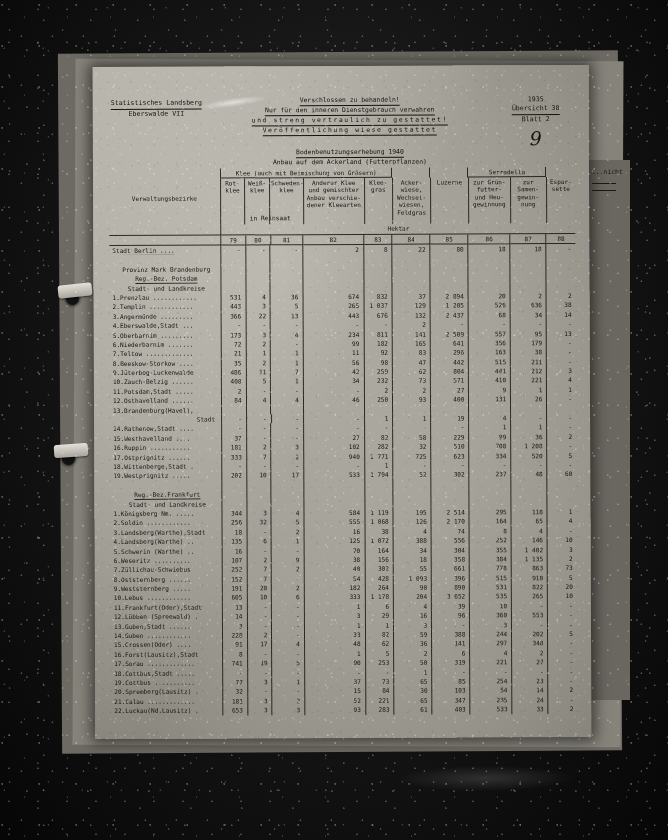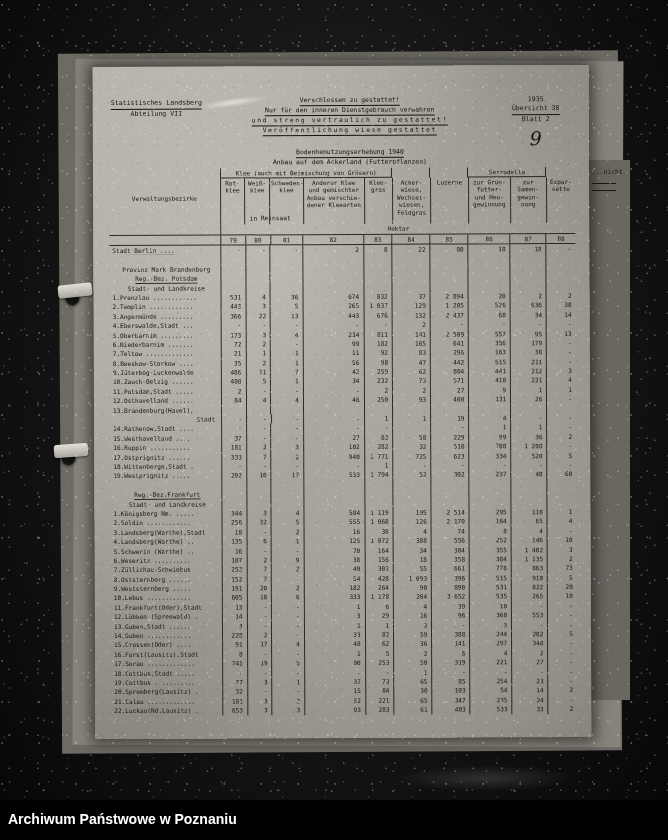--- a/index.html
+++ b/index.html
@@ -126,25 +126,25 @@
 
   <div id="sheet">
     <div id="sheetgrain"></div>
 
     <div id="content">
 
       <div id="hdr">
 
         <div id="hdr-left">
           <div><span class="u">Statistisches Landsberg</span></div>
-          <div>Abteilung VII</div>
+          <div>Eberswalde VII</div>
         </div>
 
         <div id="hdr-center">
-          <div><span class="u">Verschlossen zu gestattet!</span></div>
+          <div><span class="u">Verschlossen zu behandeln!</span></div>
           <div><span class="u">Nur für den inneren Dienstgebrauch verwahren</span></div>
           <div><span class="u sp">und streng vertraulich zu gestattet!</span></div>
           <div><span class="u sp">Veröffentlichung wiese gestattet</span></div>
         </div>
 
         <div id="hdr-right">
           <div>1935</div>
           <div><span class="u">Übersicht 38</span></div>
           <div>Blatt 2</div>
           <div id="folio">9</div>
@@ -902,16 +902,13 @@
   </div>
 
   <div class="hole" id="hole1"></div>
   <div class="hole" id="hole2"></div>
   <div class="clip" id="clip1"></div>
   <div class="clip" id="clip2"></div>
 
   <div class="glare" id="glare1"></div>
   <div class="speckle"></div>
 
-  <div id="caption">
-    <span>Archiwum Państwowe w Poznaniu</span>
-  </div>
 </div>
 
 </body></html>

